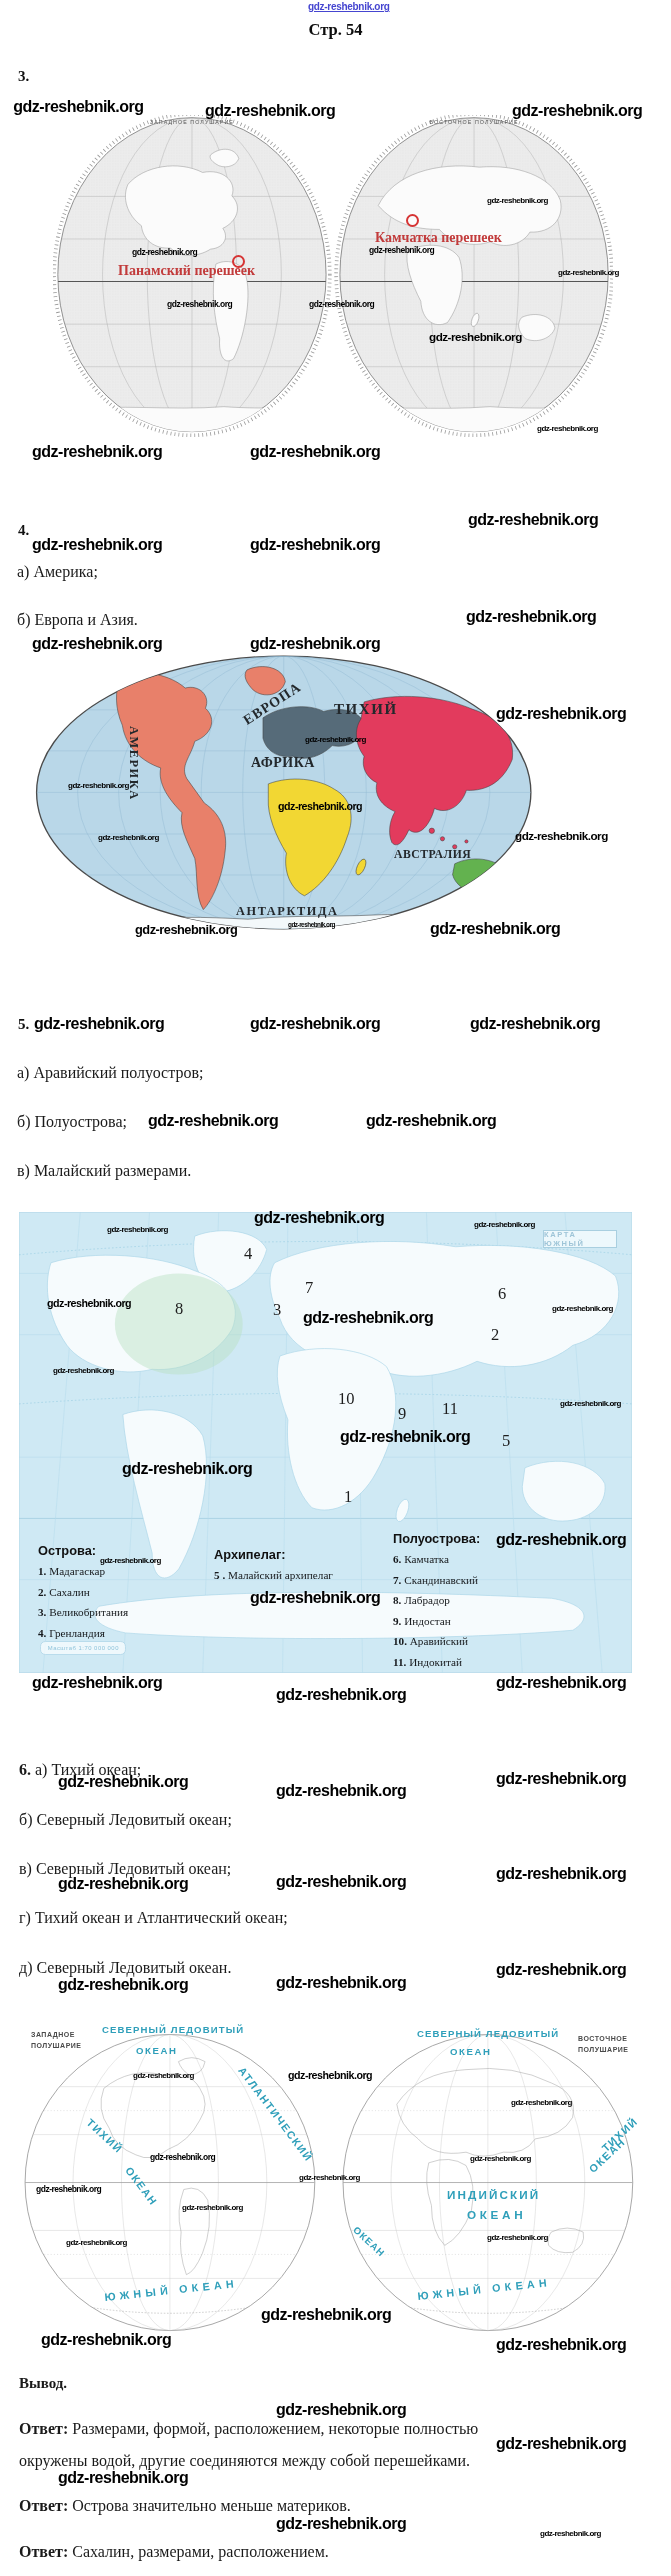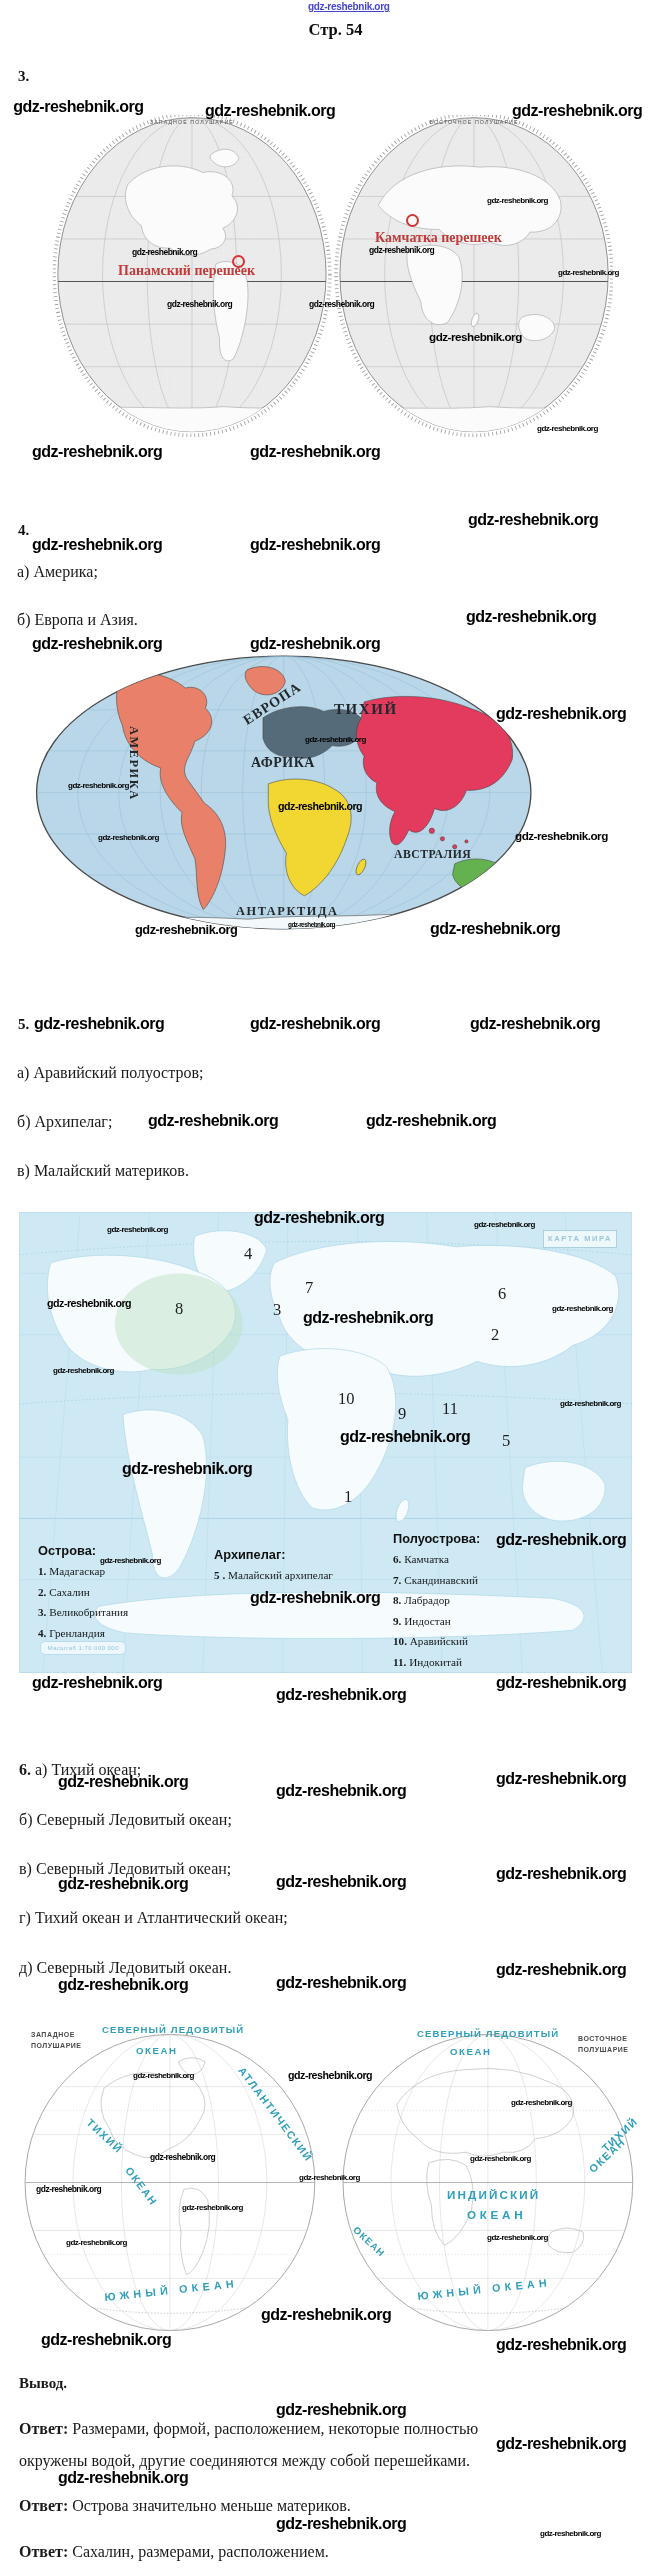--- a/index.html
+++ b/index.html
@@ -150,22 +150,22 @@
         <path fill="#63b24f" d="M788,392 C820,376 862,382 882,402 C886,426 864,446 834,446 C808,446 788,430 784,412 Z"></path>
         <circle fill="#63b24f" cx="912" cy="468" r="4"></circle>
           <circle fill="#63b24f" cx="920" cy="480" r="3"></circle>
         <path fill="#f3f8fa" d="M175,505 C240,488 320,492 400,496 C480,488 560,492 640,488 C700,485 740,492 758,505 L758,518 L175,518 Z"></path>
       </g>
     </svg>
   </div>
 
   <div class="qnum" style="left:18px;top:1016px;">5.</div>
   <div class="txt" style="left:17px;top:1064px;">а) Аравийский полуостров;</div>
-  <div class="txt" style="left:17px;top:1113px;">б) Архипелаг;</div>
-  <div class="txt" style="left:17px;top:1162px;">в) Малайский материков.</div>
+  <div class="txt" style="left:17px;top:1113px;">б) Полуострова;</div>
+  <div class="txt" style="left:17px;top:1162px;">в) Малайский размерами.</div>
 
   <div class="mapbox" style="left:19px;top:1212px;width:613px;height:461px;">
     <svg width="613" height="461" viewBox="0 0 1151 865">
       <rect x="0" y="0" width="1151" height="865" fill="#cfe9f4" stroke="#b5d9e9" stroke-width="2"></rect>
       <g stroke="#b5dcec" stroke-width="1" fill="none">
         <line x1="0" y1="115" x2="1151" y2="115"></line>
           <line x1="0" y1="230" x2="1151" y2="230"></line>
         <line x1="0" y1="460" x2="1151" y2="460"></line>
           <line x1="0" y1="690" x2="1151" y2="690"></line>
         <path d="M0,80 Q575,30 1151,80" stroke="#9fd0e4" stroke-dasharray="3,4" stroke-width="1.5"></path>
@@ -186,21 +186,21 @@
         <path d="M195,380 C250,360 320,375 345,420 C365,490 340,600 300,670 C275,700 250,690 250,640 C230,560 200,460 195,380 Z"></path>
         <path d="M480,95 C560,55 700,45 820,65 C940,55 1070,75 1120,120 C1140,170 1110,230 1040,250 C990,290 920,300 860,280 C800,310 720,320 660,290 C580,290 510,260 490,200 C470,160 465,120 480,95 Z"></path>
         <path d="M490,270 C560,245 650,255 690,290 C720,340 710,420 670,490 C640,545 590,570 550,555 C515,520 500,450 505,390 C485,340 480,300 490,270 Z"></path>
         <path d="M950,480 C1010,455 1080,470 1100,510 C1105,550 1070,580 1020,580 C975,580 945,550 945,515 Z"></path>
         <path d="M150,740 C350,705 700,710 1000,725 C1060,735 1080,760 1040,785 C800,805 400,805 200,790 C150,780 130,760 150,740 Z"></path>
         <ellipse cx="720" cy="560" rx="10" ry="22" transform="rotate(20 720 560)"></ellipse>
       </g>
       <ellipse cx="300" cy="210" rx="120" ry="95" fill="#b7e0c2" opacity="0.45"></ellipse>
     </svg>
     
-    <div class="frame-label" style="left:524px;top:17.6px;width:72px;height:16px;font-size:7.5px;">КАРТА МИРА</div>
+    <div class="frame-label" style="left:524px;top:17.6px;width:72px;height:16px;font-size:7.5px;">КАРТА ЮЖНЫЙ</div>
     
     <div class="scale-box" style="left:21.3px;top:429px;width:84px;height:11.7px;">Масштаб 1:70 000 000</div>
   </div>
 
   <div class="lg-col" style="left:38px;top:1543px;">
     <div class="lg-title">Острова:</div>
     <div id="lg-islands">
         <div class="lg-item"><b>1.</b> Мадагаскар</div>
         <div class="lg-item"><b>2.</b> Сахалин</div>
         <div class="lg-item"><b>3.</b> Великобритания</div>

